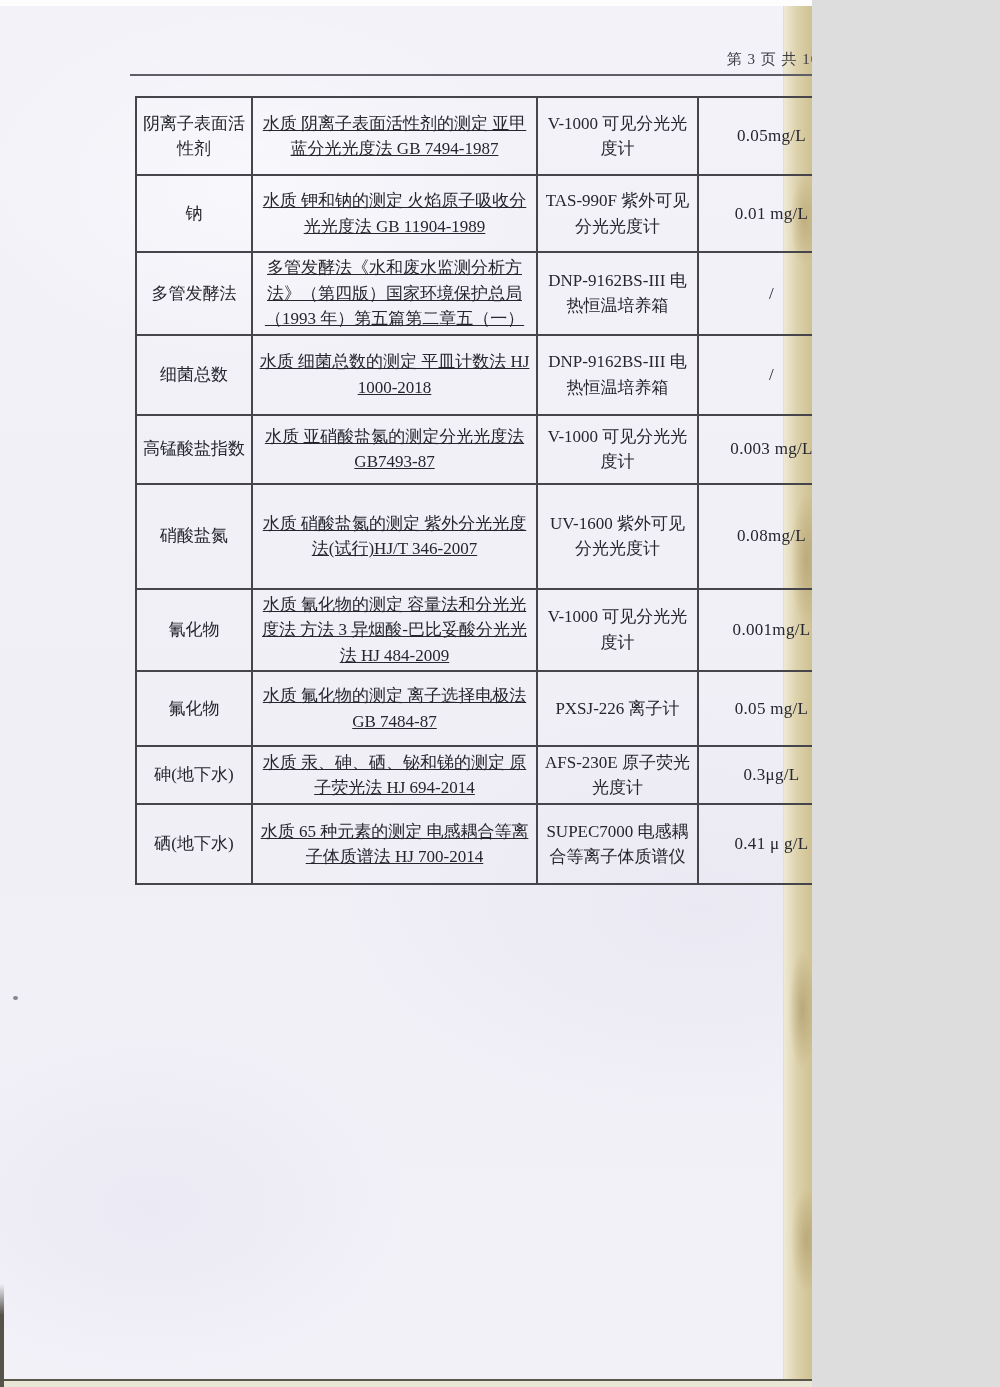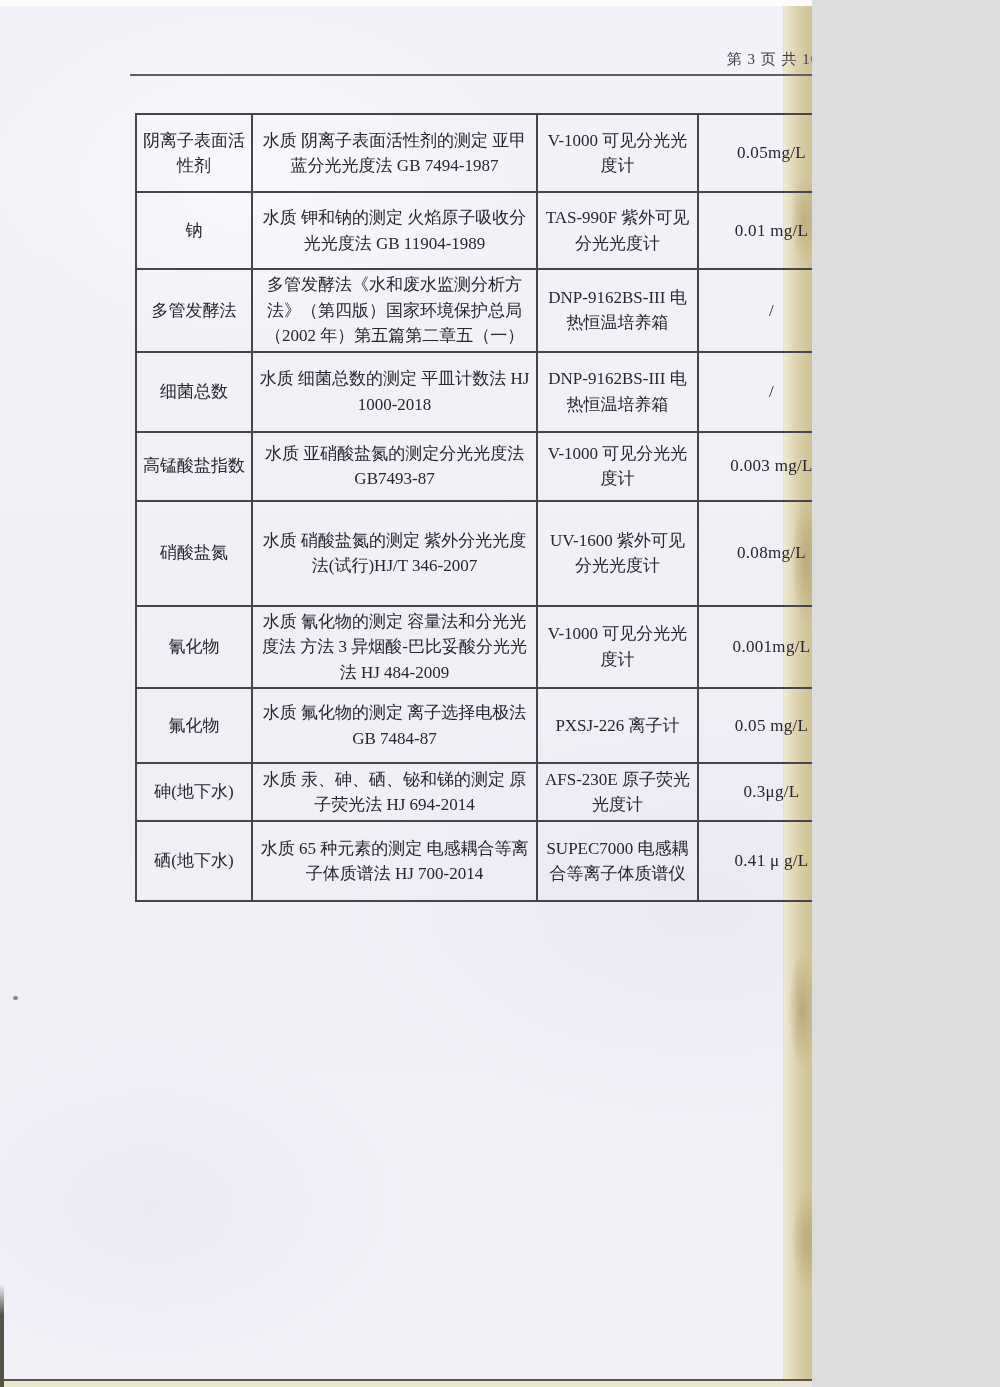--- a/index.html
+++ b/index.html
@@ -48,30 +48,30 @@
   .page-num{
     position:absolute;left:660px;top:50px;width:180px;
     text-align:right;font-size:15px;color:#3c3c44;letter-spacing:1px;
     font-family:"Liberation Serif","DejaVu Serif",serif;
   }
   .header-rule{
     position:absolute;left:130px;top:74px;width:702px;height:2px;
     background:#5e5e66;
   }
   table.methods{
-    position:absolute;left:135px;top:113px;width:709px;
+    position:absolute;left:135px;top:96px;width:709px;
     border-collapse:collapse;table-layout:fixed;
   }
   table.methods td{
     border:2px solid #45454b;
     text-align:center;vertical-align:middle;
     color:#26262e;font-size:17px;line-height:1.5;
     padding:2px 6px;overflow:hidden;
   }
-  td.col-method{padding:2px 10px;}
+  td.col-method{padding:2px 10px;text-decoration:underline;}
   td.col-limit{letter-spacing:.3px;margin-left:12px;}
   tr:nth-child(1){height:78px}  tr:nth-child(2){height:77px}
   tr:nth-child(3){height:75px}  tr:nth-child(4){height:80px}
   tr:nth-child(5){height:69px}  tr:nth-child(6){height:105px}
   tr:nth-child(7){height:73px}  tr:nth-child(8){height:75px}
   tr:nth-child(9){height:58px}  tr:nth-child(10){height:80px}
   tr:nth-child(11){height:72px} tr:nth-child(12){height:80px}
   tr:nth-child(13){height:72px} tr:nth-child(14){height:83px}
 </style>
 </head>
@@ -103,21 +103,21 @@
           <td class="col-limit">0.05mg/L</td>
         </tr>
         <tr>
           <td class="col-param">钠</td>
           <td class="col-method">水质 钾和钠的测定 火焰原子吸收分光光度法 GB 11904-1989</td>
           <td class="col-equip">TAS-990F 紫外可见分光光度计</td>
           <td class="col-limit">0.01 mg/L</td>
         </tr>
         <tr>
           <td class="col-param">多管发酵法</td>
-          <td class="col-method">多管发酵法《水和废水监测分析方法》（第四版）国家环境保护总局（2002 年）第五篇第二章五（一）</td>
+          <td class="col-method">多管发酵法《水和废水监测分析方法》（第四版）国家环境保护总局（1993 年）第五篇第二章五（一）</td>
           <td class="col-equip">DNP-9162BS-III 电热恒温培养箱</td>
           <td class="col-limit">/</td>
         </tr>
         <tr>
           <td class="col-param">细菌总数</td>
           <td class="col-method">水质 细菌总数的测定 平皿计数法 HJ 1000-2018</td>
           <td class="col-equip">DNP-9162BS-III 电热恒温培养箱</td>
           <td class="col-limit">/</td>
         </tr>
         <tr>

